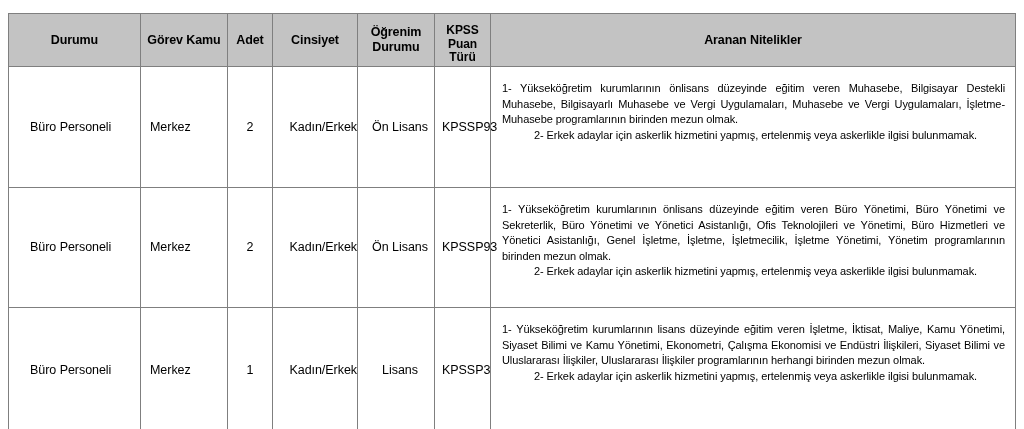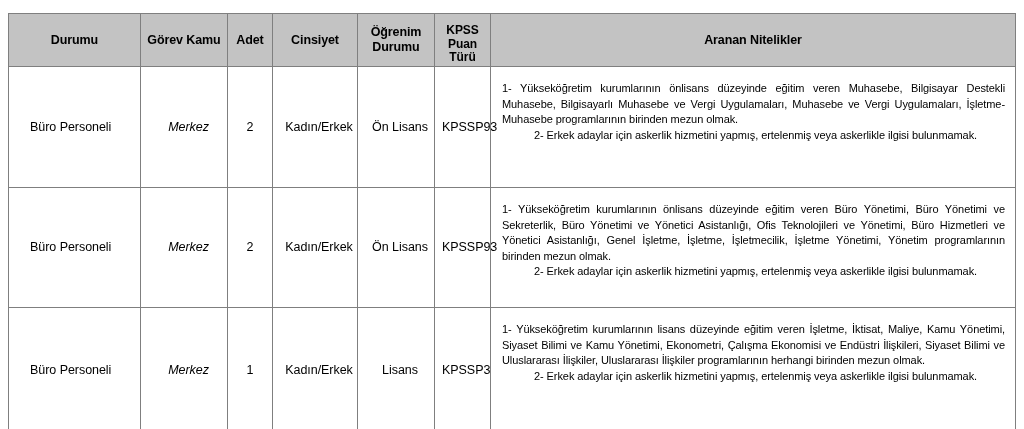--- a/index.html
+++ b/index.html
@@ -62,23 +62,23 @@
 
   
   tbody td {
     font-size: 12.5px;
     vertical-align: middle;
     line-height: 1.3;
     padding: 4px 8px;
     letter-spacing: -0.05px;
   }
   tbody td.c-kadro    { text-align: left;   padding-left: 21px; }
-  tbody td.c-gorev    { text-align: center;   padding-left: 9px; font-style: italic; }
+  tbody td.c-gorev    { text-align: left;   padding-left: 9px; }
   tbody td.c-adet     { text-align: center; padding: 4px 2px; }
-  tbody td.c-cinsiyet { text-align: center;   padding-left: 8px; }
+  tbody td.c-cinsiyet { text-align: right;   padding-left: 8px; }
   tbody td.c-ogrenim  { text-align: center;   padding-left: 8px; }
   tbody td.c-kpss     { text-align: center;   padding-left: 7px; margin-left: 8px; }
 
   tbody td.c-nitelik {
     vertical-align: top;
     text-align: justify;
     text-justify: inter-word;
     padding: 14px 10px 12px 11px;
     font-size: 11px;
     line-height: 1.42;

